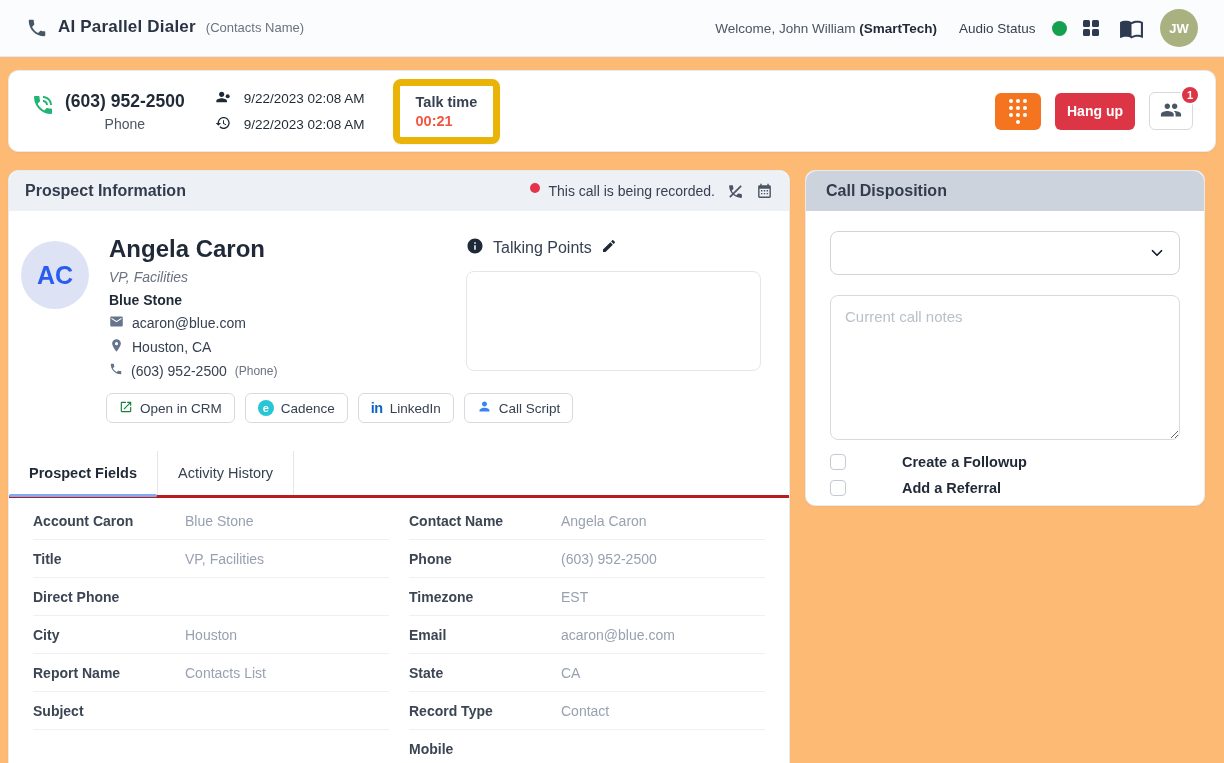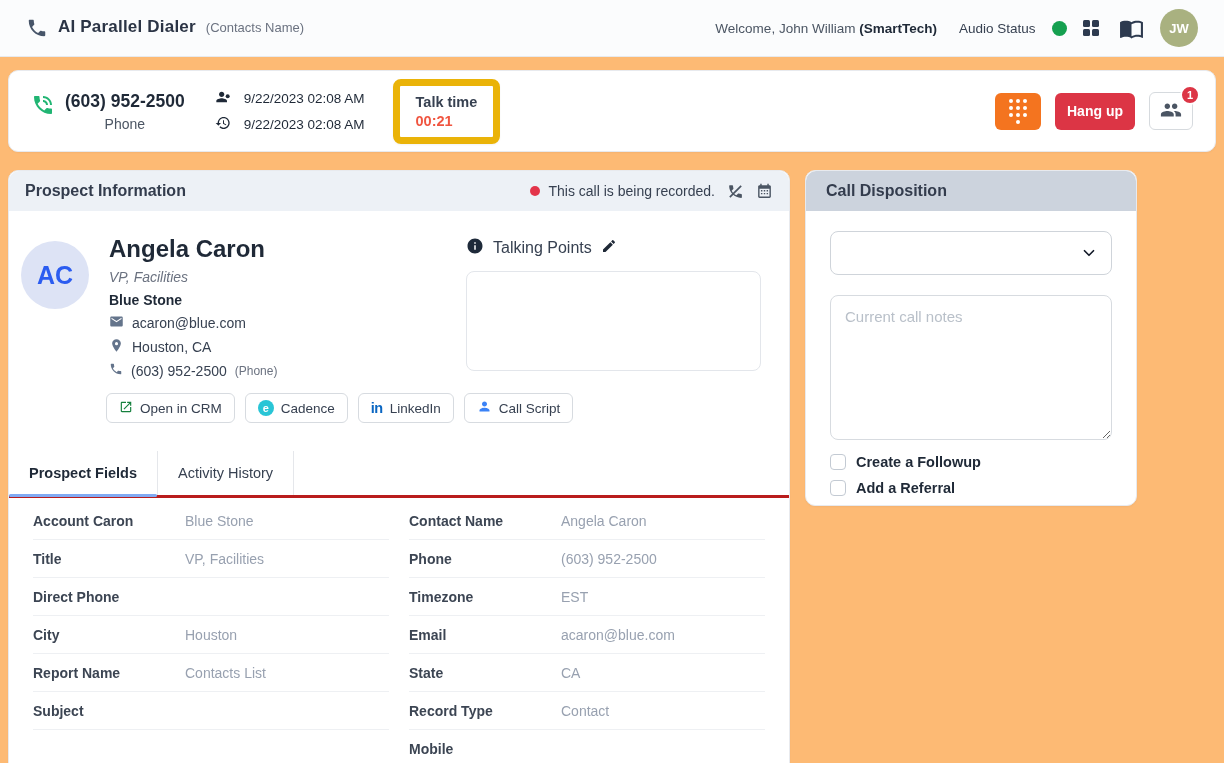--- a/index.html
+++ b/index.html
@@ -42,21 +42,21 @@
   .people-btn { position:relative; width:44px; height:38px; background:#fff; border:1px solid #d6dade; border-radius:6px; display:flex; align-items:center; justify-content:center; cursor:pointer; }
   .badge { position:absolute; top:-8px; right:-8px; min-width:20px; height:20px; border-radius:50%; background:#dc3545; border:2px solid #fff; color:#fff; font-size:11px; font-weight:700; display:flex; align-items:center; justify-content:center; }
 
   
   .main { display:flex; align-items:flex-start; margin:18px 8px 0 8px; gap:15px; }
   .panel { background:#fff; border:1px solid #e8eaee; border-radius:10px; box-shadow:0 1px 2px rgba(16,24,40,.04); }
   .prospect-panel { width:782px; min-height:600px; border-radius:10px 10px 0 0; }
   .panel-head { height:40px; display:flex; align-items:center; padding:0 16px; border-radius:10px 10px 0 0; }
   .prospect-panel .panel-head { background:#edf1f6; justify-content:space-between; }
   .panel-title { font-size:16px; font-weight:700; color:#333c4d; }
-  .rec-group { display:flex; align-items:center; gap:8px; }
+  .rec-group { display:flex; align-items:flex-start; gap:8px; }
   .rec-dot { width:10px; height:10px; border-radius:50%; background:#e3344a; }
   .rec-text { font-size:14px; color:#374151; }
   .head-icon { display:flex; cursor:pointer; margin-left:4px; }
 
   
   .contact-section { display:flex; padding:24px 28px 0 12px; }
   .avatar-big { width:68px; height:68px; border-radius:50%; background:#dde3f5; color:#2b5cf0; font-size:25px; font-weight:700; display:flex; align-items:center; justify-content:center; flex-shrink:0; margin-top:6px; }
   .contact-info { margin-left:20px; flex:1; }
   .contact-name { font-size:24px; font-weight:700; color:#1f2937; }
   .contact-title { font-size:14px; font-style:italic; color:#6b7280; margin-top:6px; }
@@ -82,31 +82,31 @@
 
   
   .fields-grid { display:flex; gap:20px; padding:4px 24px 0 24px; }
   .fields-col { flex:1; }
   .field-row { display:flex; align-items:center; height:38px; border-bottom:1px solid #eef0f3; }
   .field-label { width:152px; flex-shrink:0; font-size:14px; font-weight:600; color:#3c4553; }
   .field-value { flex:1; font-size:14px; color:#98a1b0; white-space:nowrap; overflow:hidden; }
   .field-value a { color:#6366e8; text-decoration:underline; }
 
   
-  .dispo-panel { width:332px; }
+  .dispo-panel { width:400px; }
   .dispo-panel .panel-head { background:#ccd3dd; padding:0 20px; }
   .dispo-body { padding:20px 24px 9px 24px; }
   .select-wrap { position:relative; }
   .dispo-select { width:100%; height:44px; border:1px solid #cfd4da; border-radius:8px; background:#fff; appearance:none; -webkit-appearance:none; font-family:inherit; font-size:14px; color:#374151; padding:0 14px; cursor:pointer; }
   .select-chevron { position:absolute; right:14px; top:13px; pointer-events:none; display:flex; }
   .dispo-notes { margin-top:20px; width:100%; height:145px; border:1px solid #d7dbe0; border-radius:8px; padding:12px 14px; font-family:inherit; font-size:15px; color:#374151; resize:vertical; }
   .dispo-notes::placeholder { color:#b9c0c9; }
   .check-row { display:flex; align-items:center; gap:10px; margin-top:10px; }
   .check-row input { appearance:none; -webkit-appearance:none; width:16px; height:16px; border:1px solid #c3cad3; border-radius:4px; background:#fff; cursor:pointer; flex-shrink:0; }
-  .check-label { font-size:14.5px; font-weight:600; color:#1f2937; }
+  .check-label { font-size:14.5px; font-weight:600; color:#1f2937;margin-left:46px; }
 </style>
 </head>
 <body>
 
 <div class="screen">
 
   <div class="navbar">
     <div class="brand">
       <span class="logo">
         <svg width="22" height="22" viewBox="0 0 24 24">

